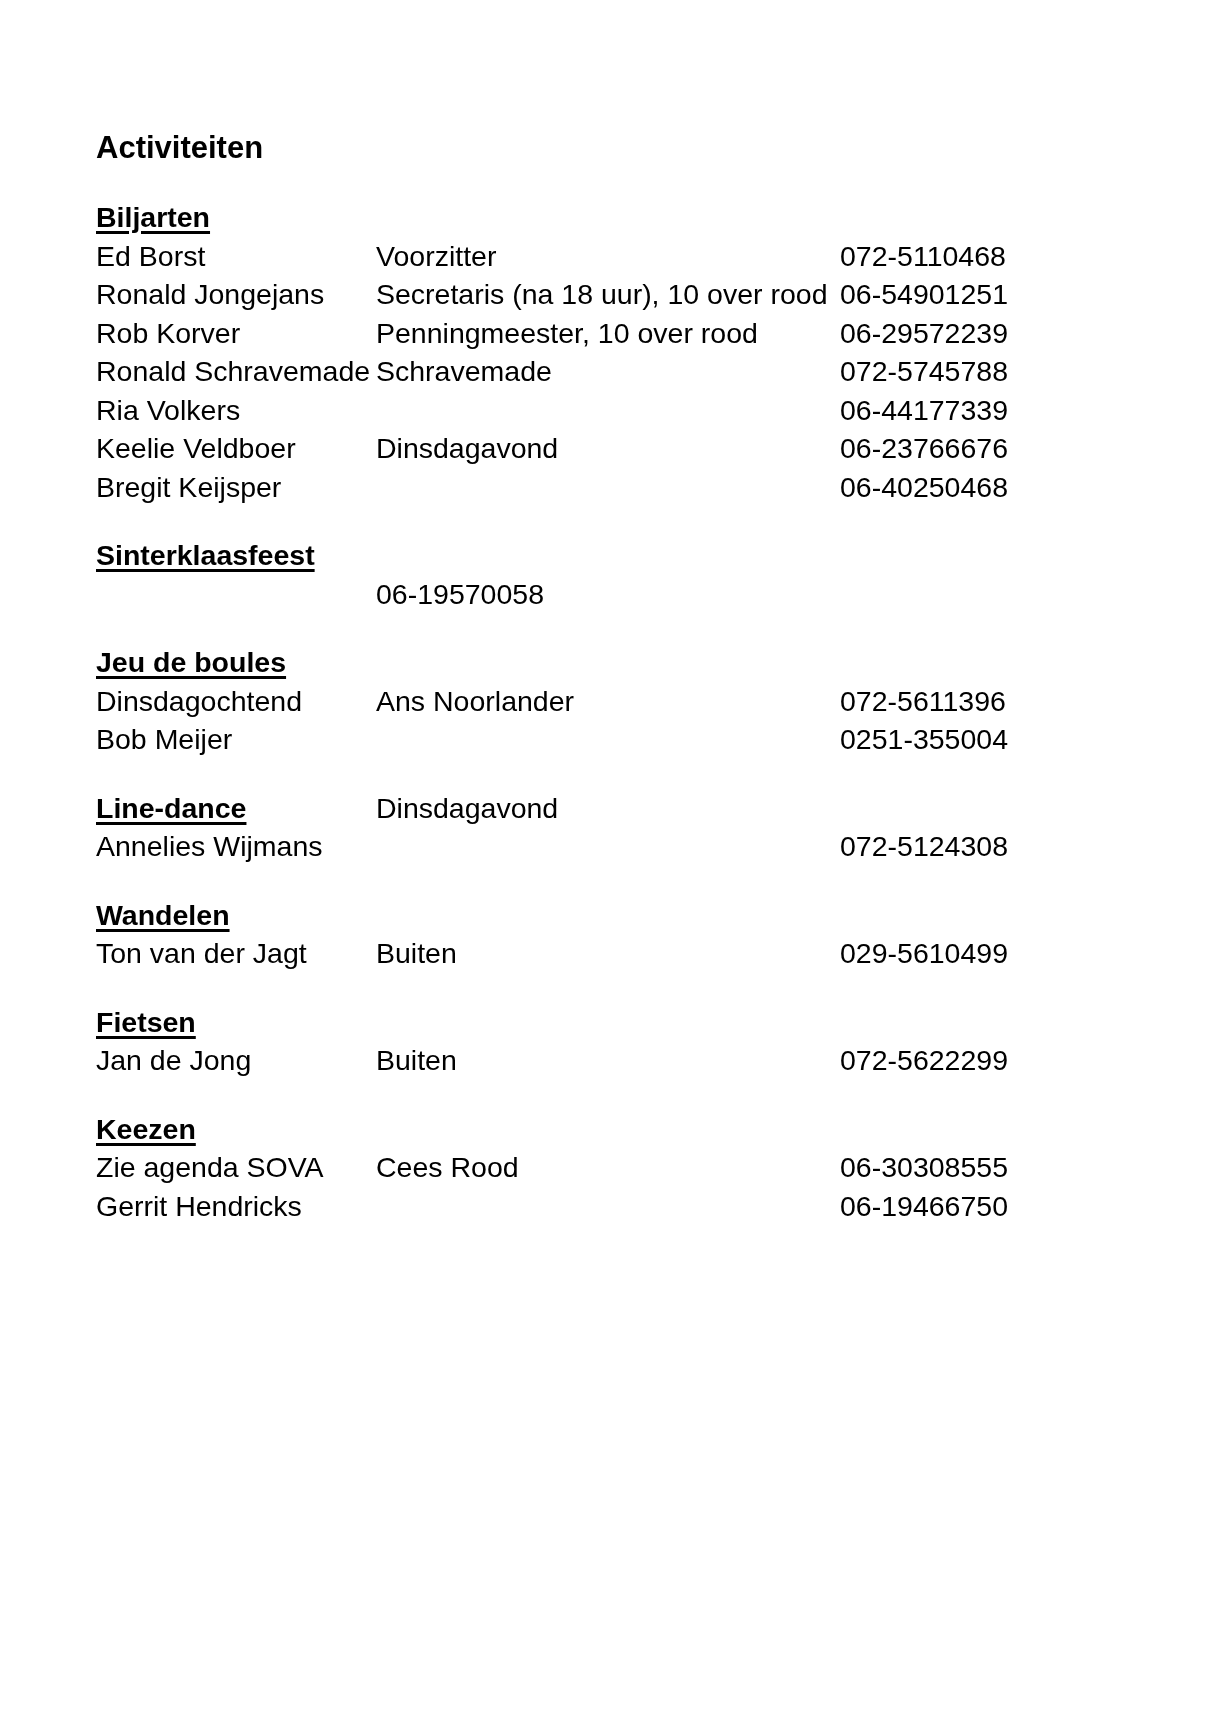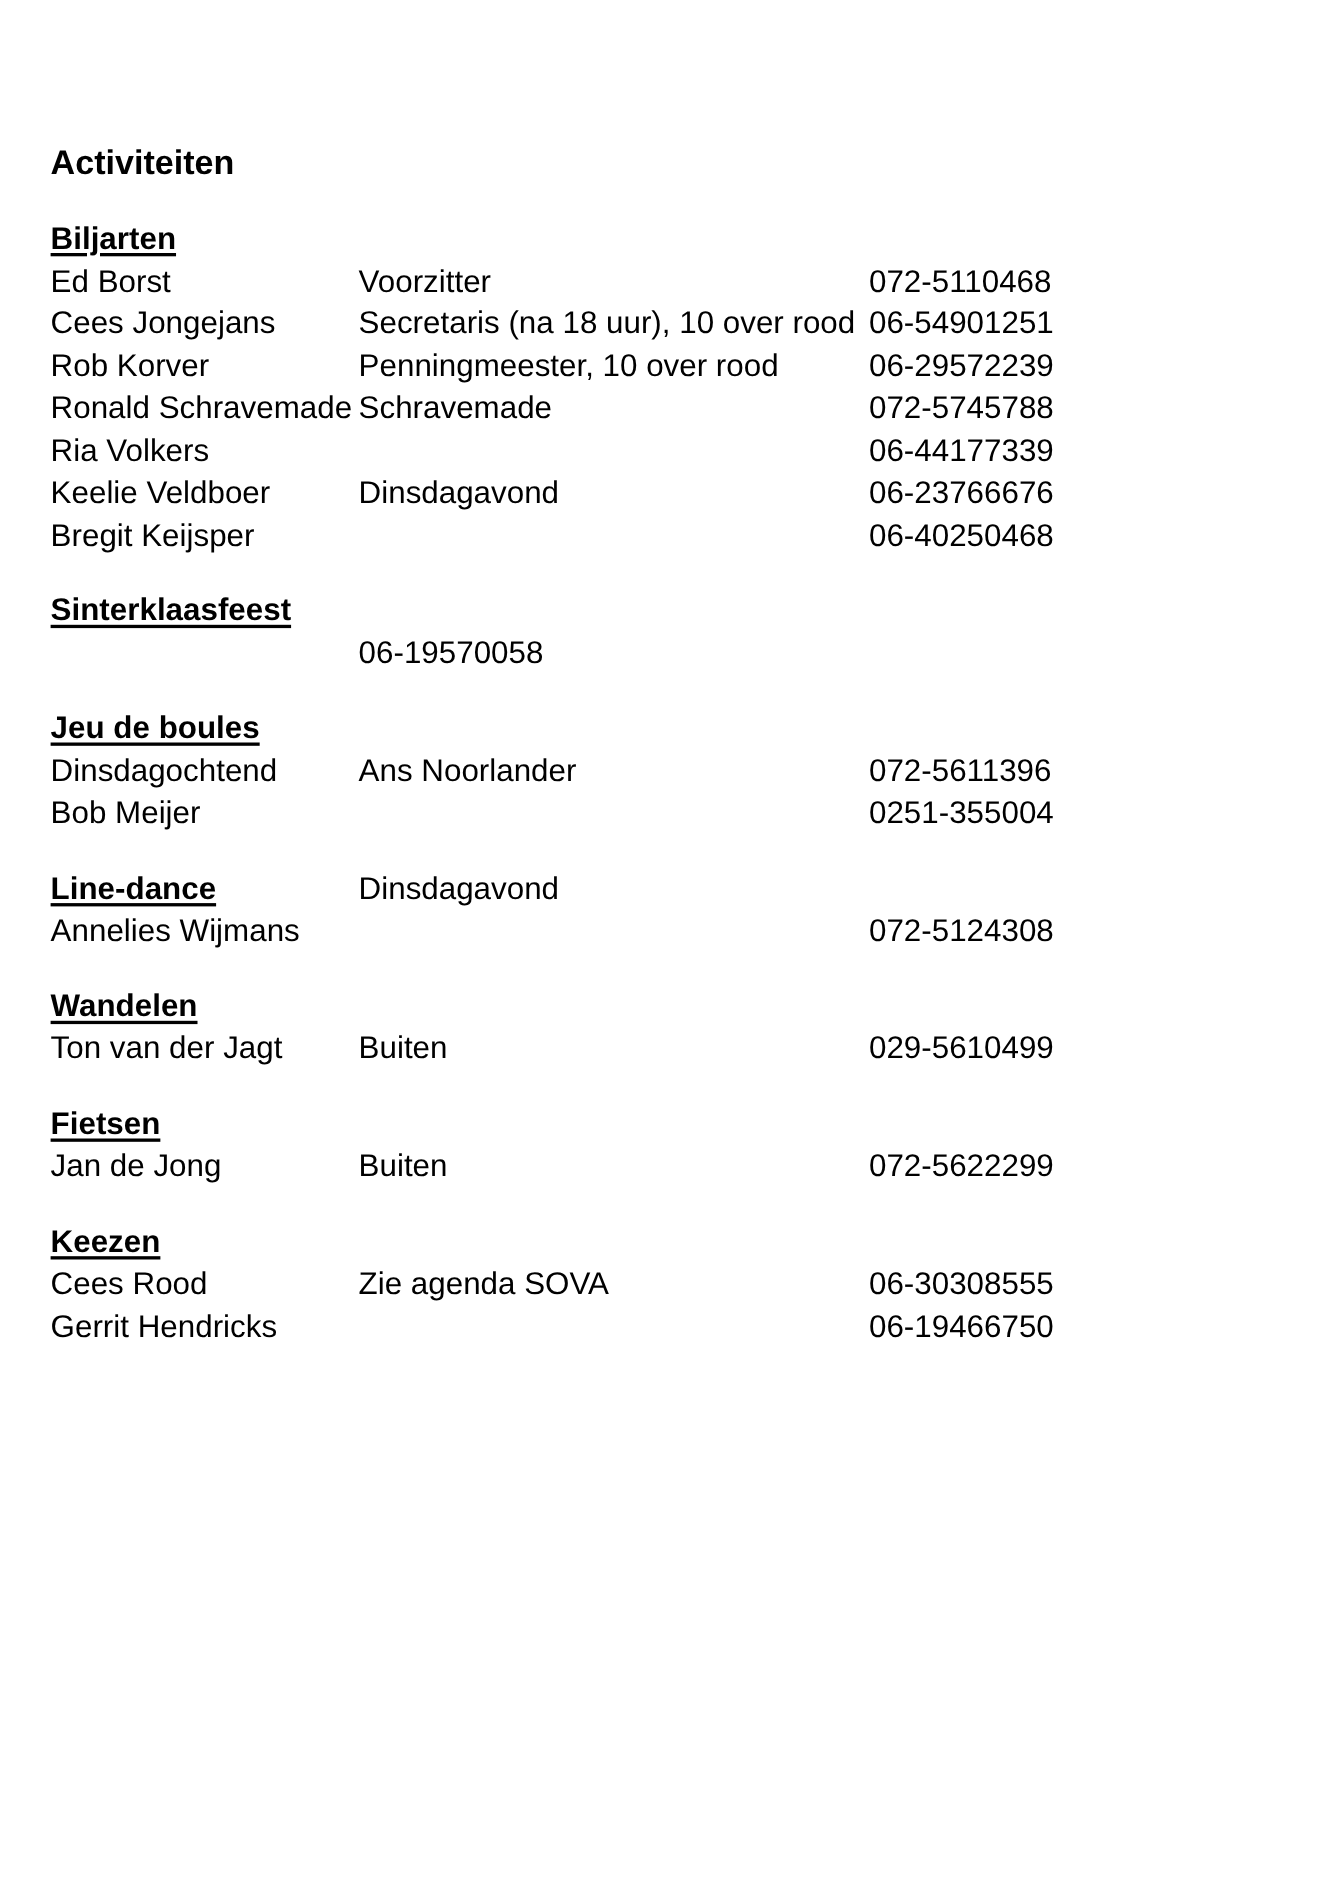--- a/index.html
+++ b/index.html
@@ -11,21 +11,21 @@
     width: 1218px;
     height: 1728px;
     font-family: "Liberation Sans", sans-serif;
     color: #000000;
     overflow: hidden;
   }
   .page {
     box-sizing: border-box;
     width: 1218px;
     height: 1728px;
-    padding: 128px 40px 0 46px;
+    padding: 128px 40px 0 96px;
     background: #ffffff;
     border-radius: 29px;
   }
   .title {
     font-size: 31px;
     font-weight: bold;
     line-height: 40px;
     margin: 0 0 14px 0;
   }
   .section {
@@ -58,21 +58,21 @@
           <span class="cell"><span class="heading">Biljarten</span></span>
           <span class="cell"></span>
           <span class="cell"></span>
         </div>
         <div class="row">
           <span class="cell name">Ed Borst</span>
           <span class="cell role">Voorzitter</span>
           <span class="cell phone">072-5110468</span>
         </div>
         <div class="row">
-          <span class="cell name">Cees Jongejans</span>
+          <span class="cell name">Ronald Jongejans</span>
           <span class="cell role">Secretaris (na 18 uur), 10 over rood</span>
           <span class="cell phone">06-54901251</span>
         </div>
         <div class="row">
           <span class="cell name">Rob Korver</span>
           <span class="cell role">Penningmeester, 10 over rood</span>
           <span class="cell phone">06-29572239</span>
         </div>
         <div class="row">
           <span class="cell name">Ronald Schravemade</span>
@@ -159,22 +159,22 @@
           <span class="cell phone">072-5622299</span>
         </div>
       </section>
       <section class="section">
         <div class="row heading-row">
           <span class="cell"><span class="heading">Keezen</span></span>
           <span class="cell"></span>
           <span class="cell"></span>
         </div>
         <div class="row">
+          <span class="cell role">Zie agenda SOVA</span>
           <span class="cell name">Cees Rood</span>
-          <span class="cell role">Zie agenda SOVA</span>
           <span class="cell phone">06-30308555</span>
         </div>
         <div class="row">
           <span class="cell name">Gerrit Hendricks</span>
           <span class="cell role"></span>
           <span class="cell phone">06-19466750</span>
         </div>
       </section>
     </div>
 </div>

